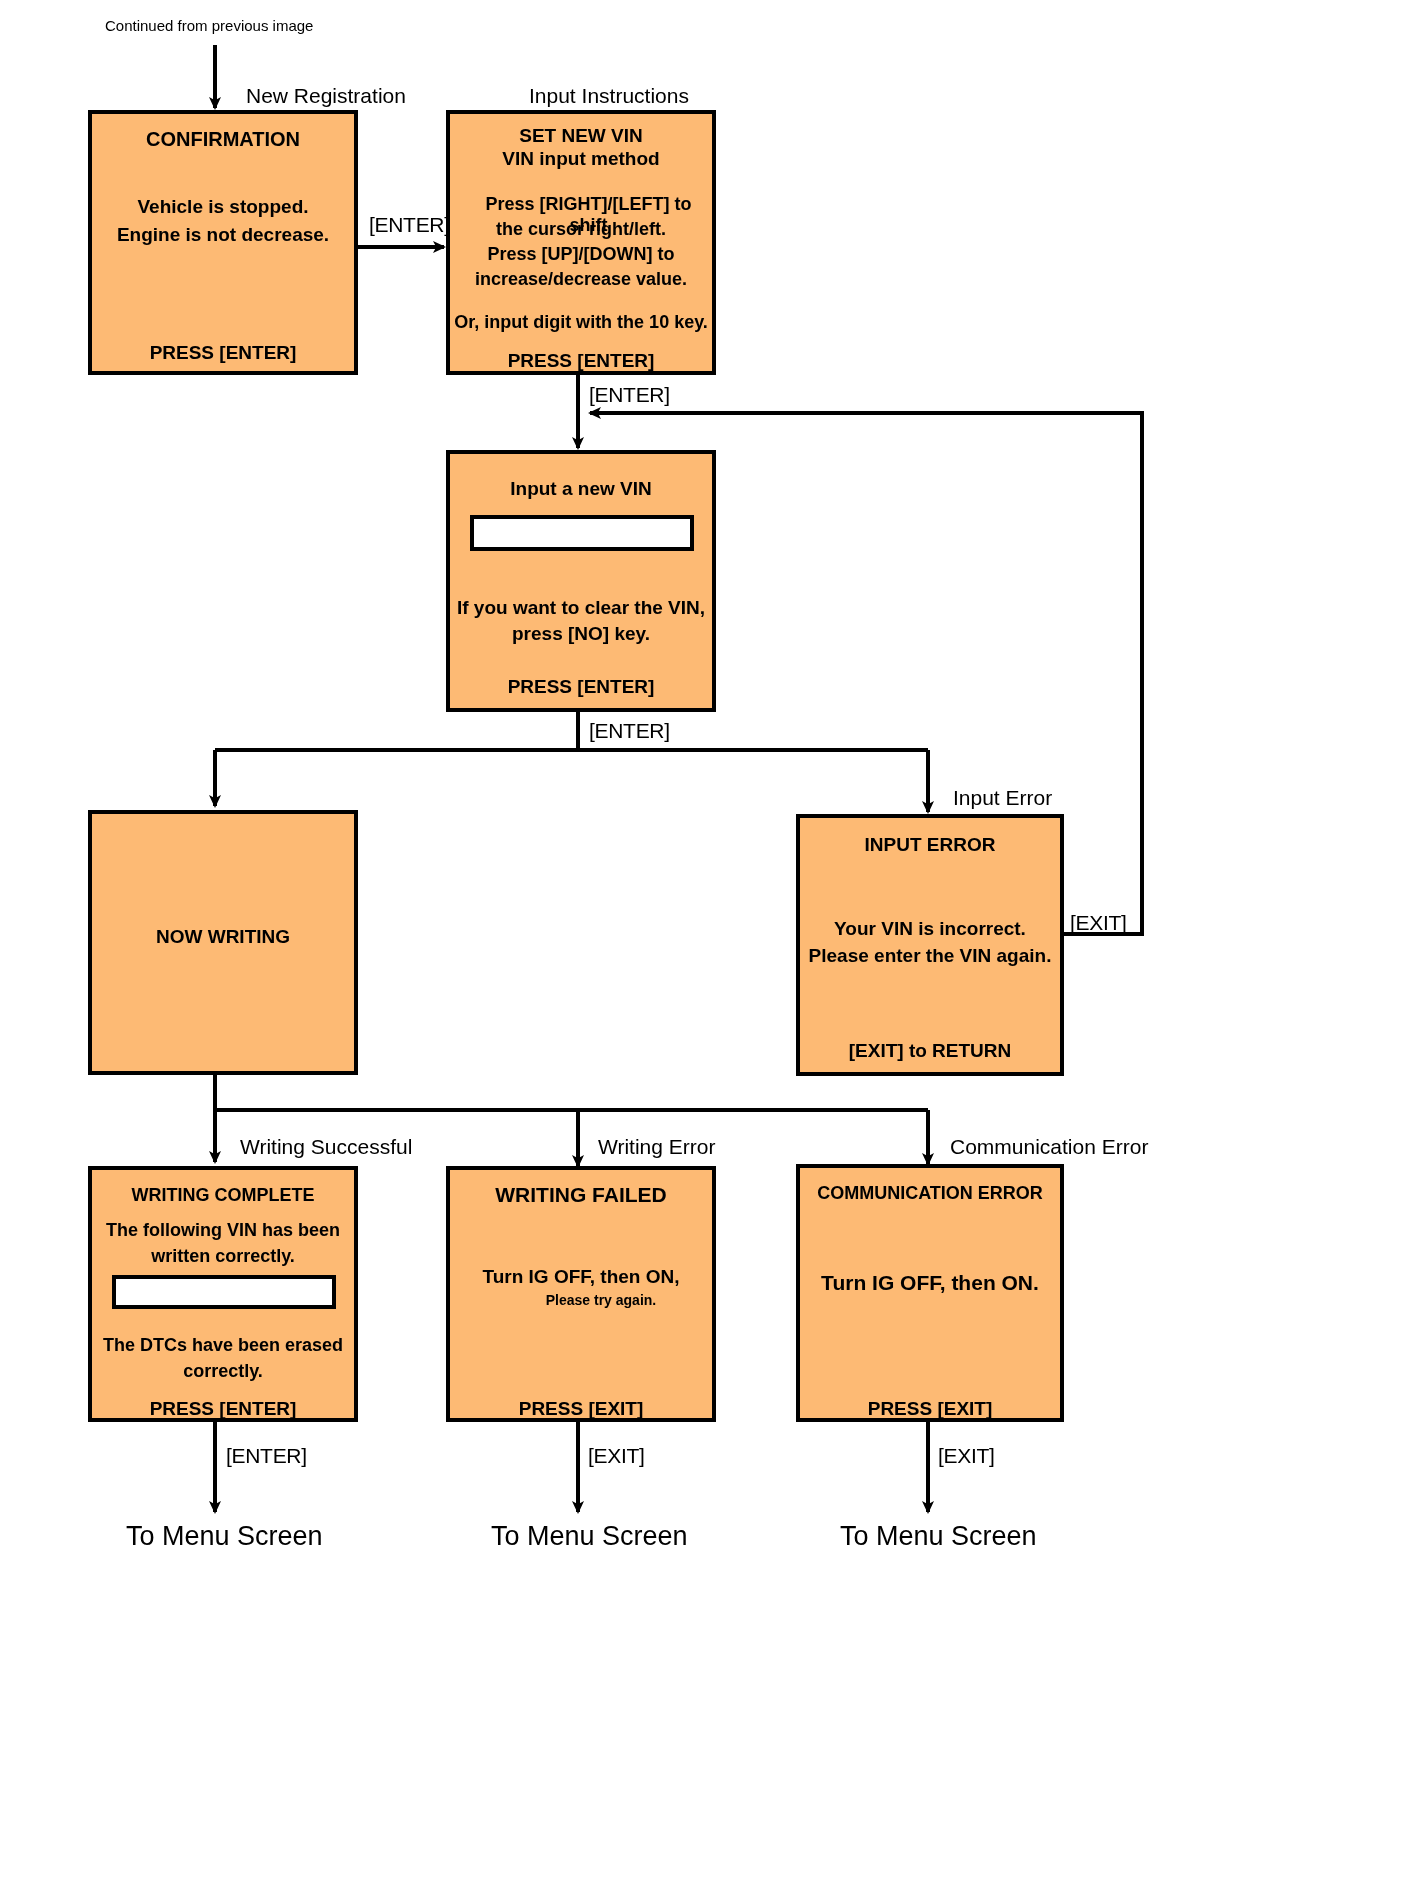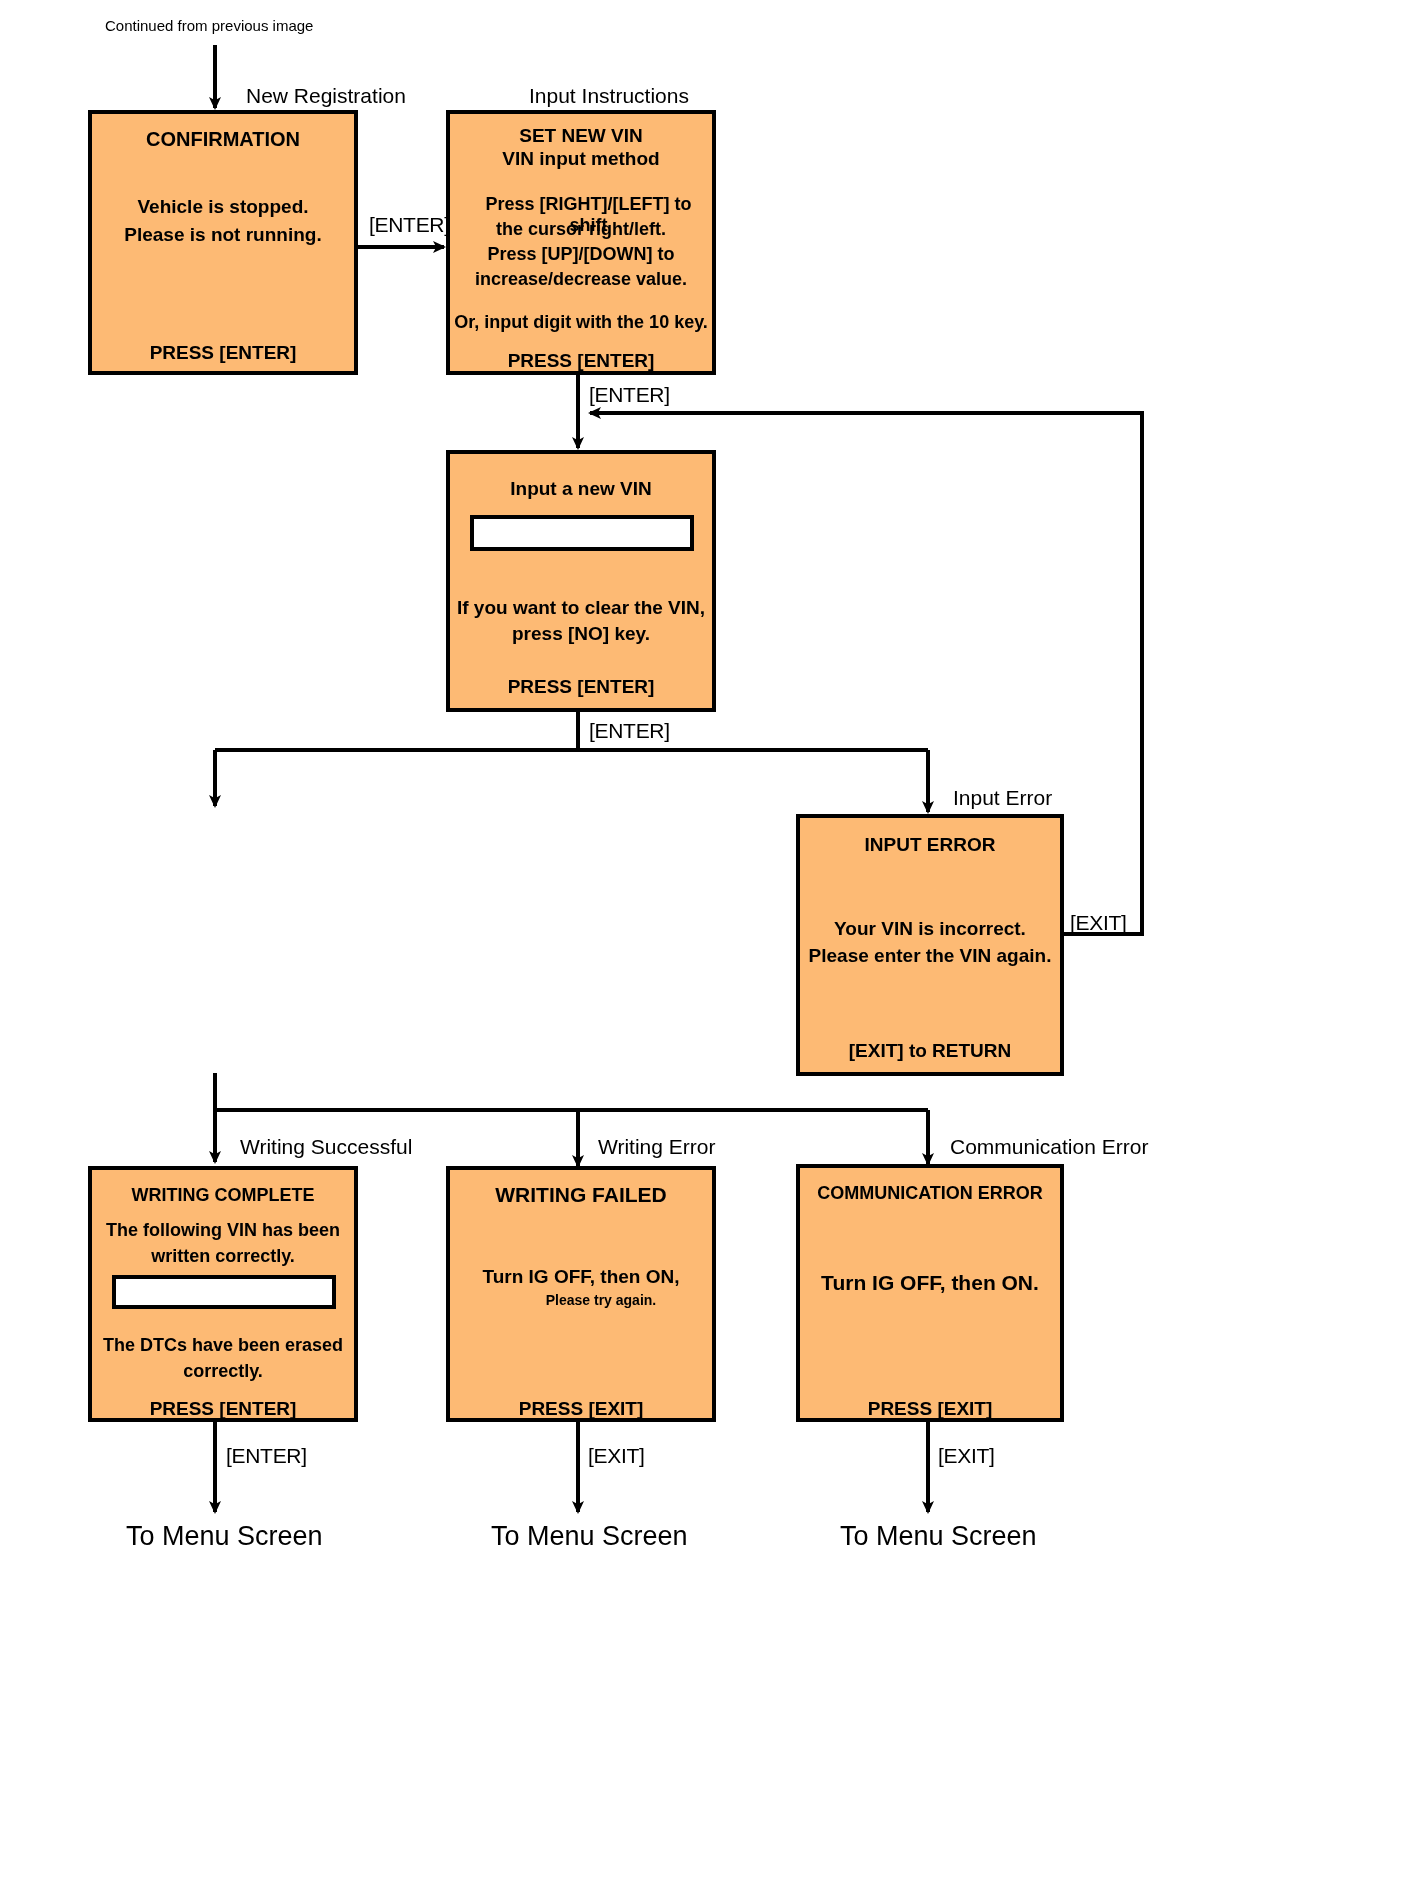--- a/index.html
+++ b/index.html
@@ -71,21 +71,21 @@
   <div class="edge-label" style="left:588px;top:1444px;">[EXIT]</div>
   <div class="edge-label" style="left:938px;top:1444px;">[EXIT]</div>
 
   <div class="branch-label" style="left:240px;top:1135px;">Writing Successful</div>
   <div class="branch-label" style="left:598px;top:1135px;">Writing Error</div>
   <div class="branch-label" style="left:950px;top:1135px;">Communication Error</div>
 
   <div class="box" style="left:88px;top:110px;width:270px;height:265px;">
     <div class="scr-line" style="top:14px;font-size:20px;">CONFIRMATION</div>
     <div class="scr-line" style="top:82px;font-size:19px;">Vehicle is stopped.</div>
-    <div class="scr-line" style="top:110px;font-size:19px;">Please is not running.</div>
+    <div class="scr-line" style="top:110px;font-size:19px;">Engine is not decrease.</div>
     <div class="scr-line" style="top:228px;font-size:19px;">PRESS [ENTER]</div>
   </div>
 
   <div class="box" style="left:446px;top:110px;width:270px;height:265px;">
     <div class="scr-line" style="top:11px;font-size:19px;">SET NEW VIN</div>
     <div class="scr-line" style="top:34px;font-size:19px;">VIN input method</div>
     <div class="scr-line" style="top:80px;font-size:18px;padding-left:15px;">Press [RIGHT]/[LEFT] to shift</div>
     <div class="scr-line" style="top:105px;font-size:18px;">the cursor right/left.</div>
     <div class="scr-line" style="top:130px;font-size:18px;">Press [UP]/[DOWN] to</div>
     <div class="scr-line" style="top:155px;font-size:18px;">increase/decrease value.</div>
@@ -94,20 +94,23 @@
   </div>
 
   <div class="box" style="left:446px;top:450px;width:270px;height:262px;">
     <div class="scr-line" style="top:24px;font-size:19px;">Input a new VIN</div>
     <div class="lcd" style="left:20px;top:61px;width:224px;height:36px;"></div>
     <div class="scr-line" style="top:143px;font-size:19px;">If you want to clear the VIN,</div>
     <div class="scr-line" style="top:169px;font-size:19px;">press [NO] key.</div>
     <div class="scr-line" style="top:222px;font-size:19px;">PRESS [ENTER]</div>
   </div>
 
+  <div class="box" style="left:88px;top:810px;width:270px;height:265px;">
+    <div class="scr-line" style="top:112px;font-size:19px;">NOW WRITING</div>
+  </div>
 
   <div class="box" style="left:796px;top:814px;width:268px;height:262px;">
     <div class="scr-line" style="top:16px;font-size:19px;">INPUT ERROR</div>
     <div class="scr-line" style="top:100px;font-size:19px;">Your VIN is incorrect.</div>
     <div class="scr-line" style="top:127px;font-size:19px;">Please enter the VIN again.</div>
     <div class="scr-line" style="top:222px;font-size:19px;">[EXIT] to RETURN</div>
   </div>
 
   <div class="box" style="left:88px;top:1166px;width:270px;height:256px;">
     <div class="scr-line" style="top:15px;font-size:18px;">WRITING COMPLETE</div>

